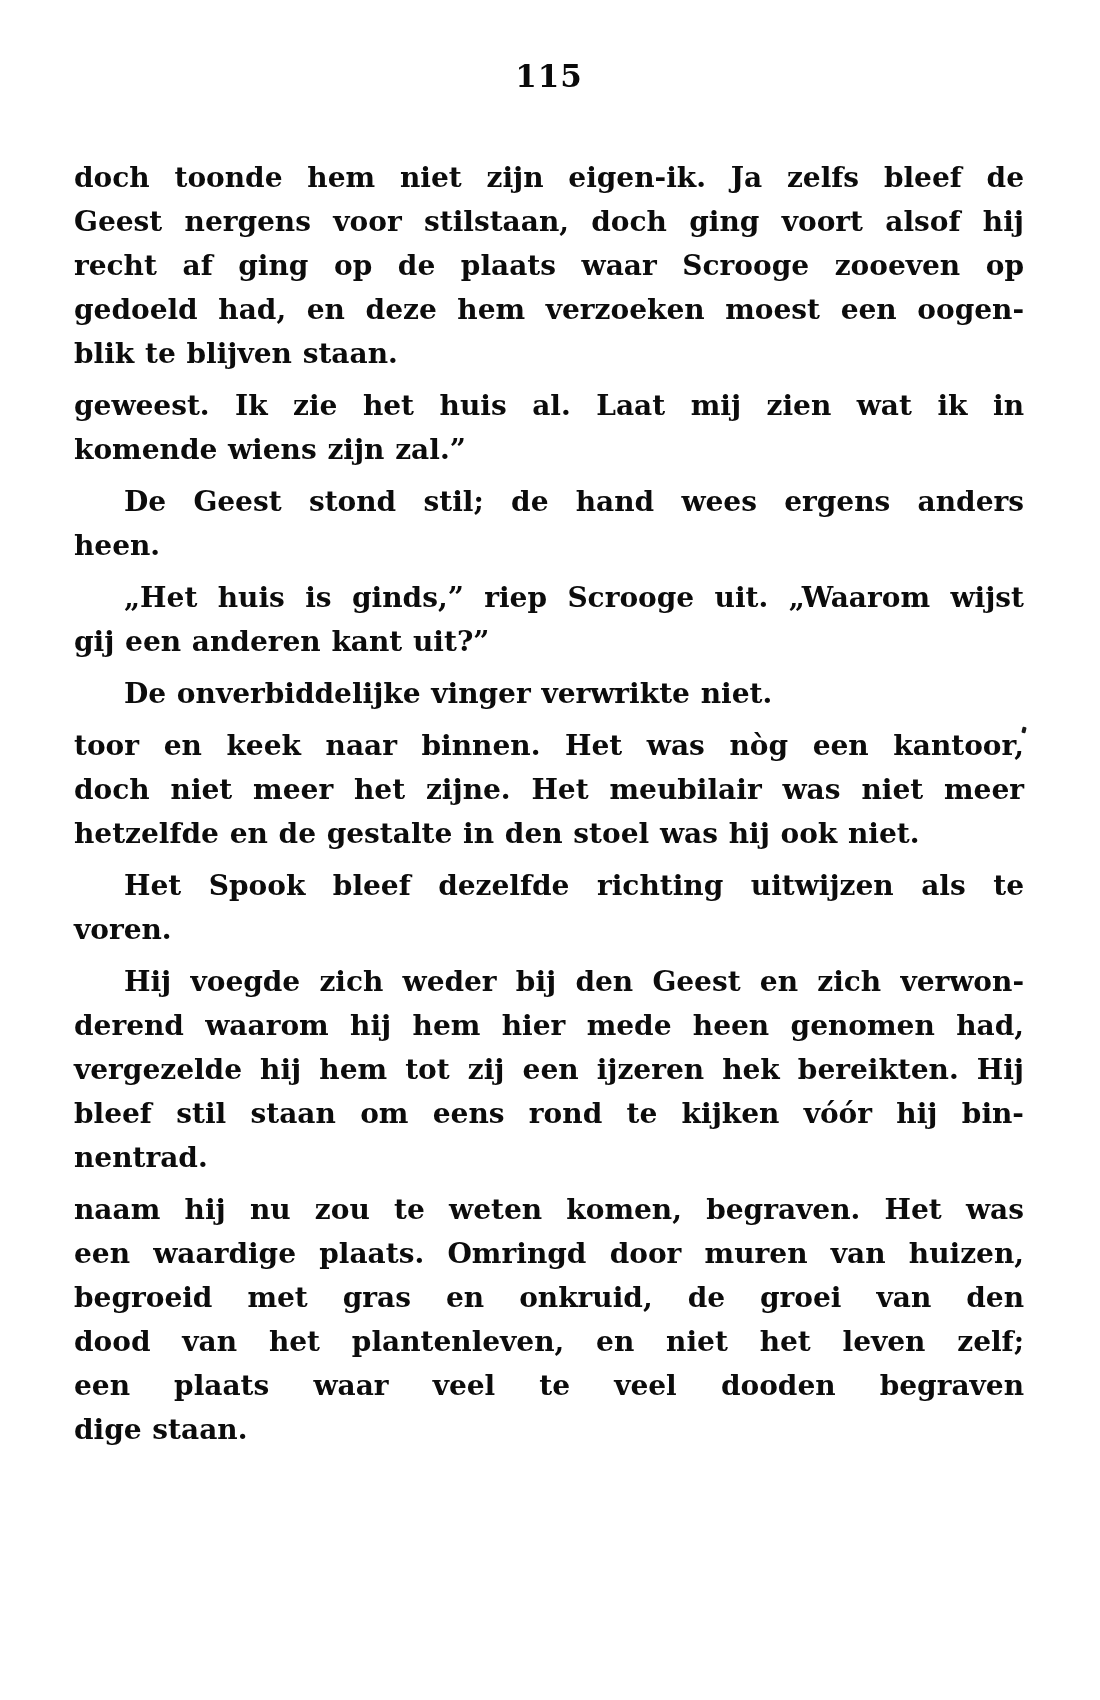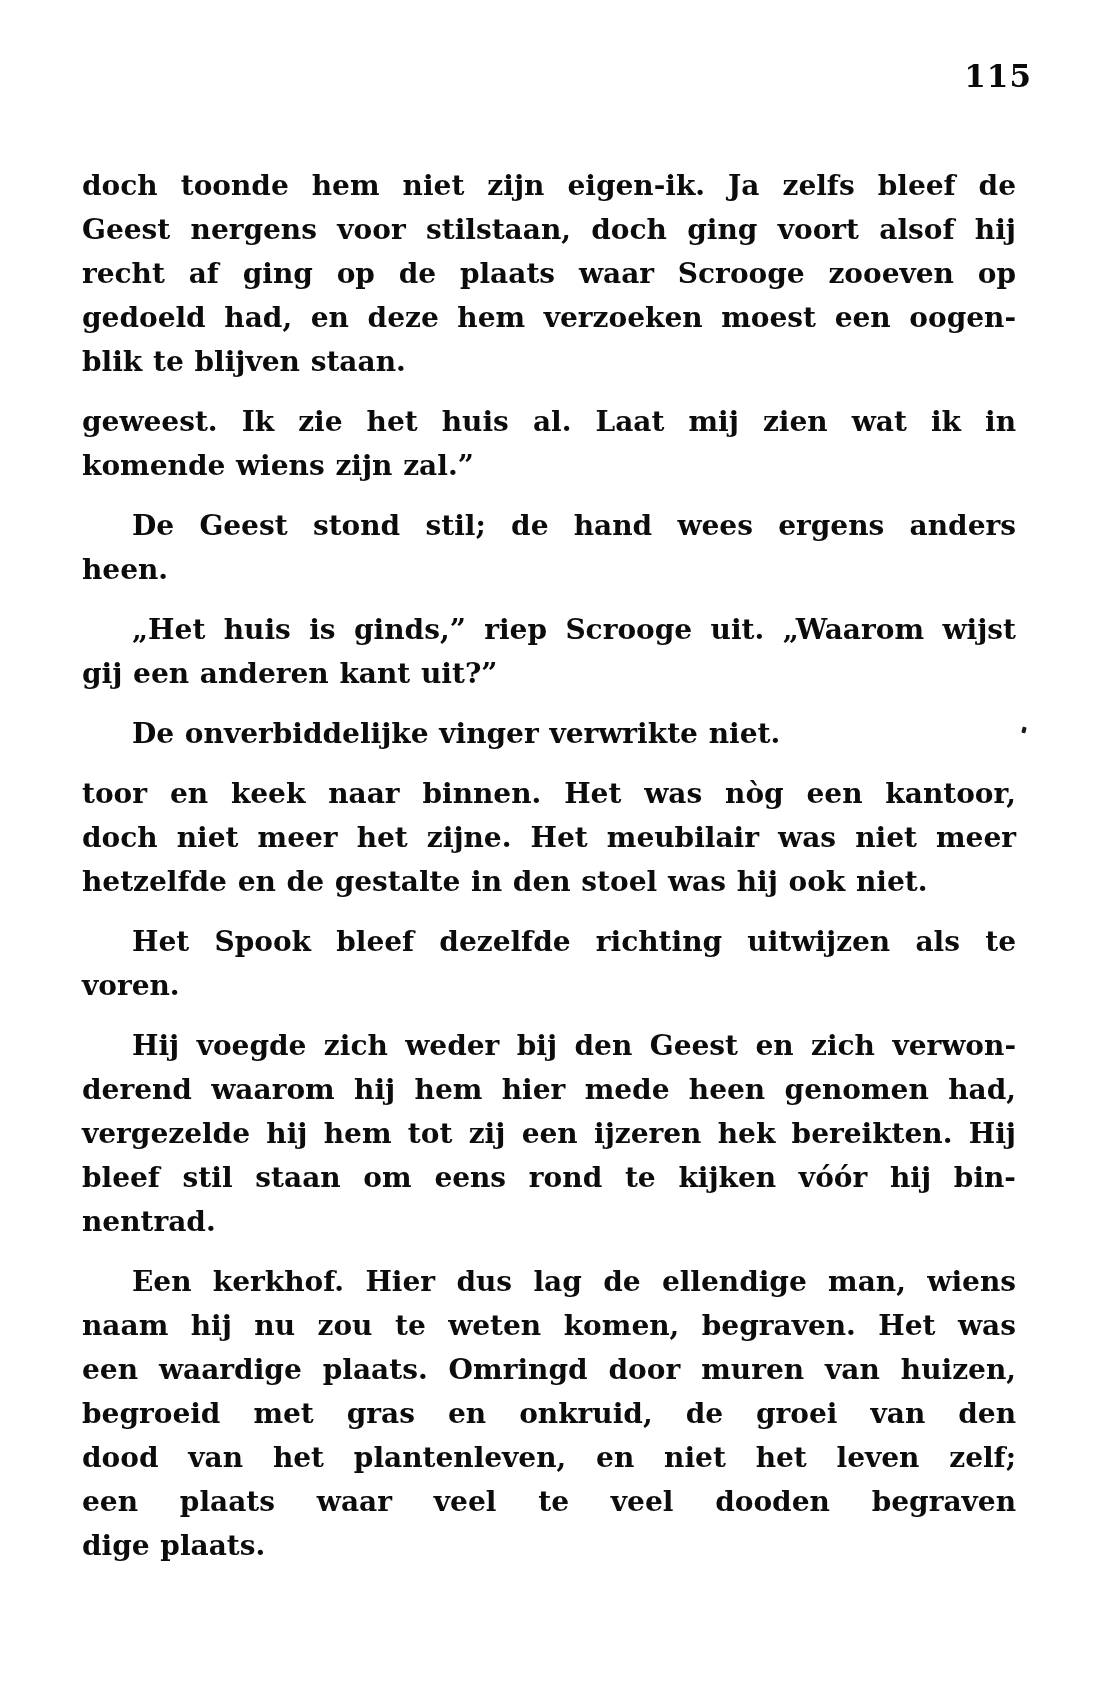--- a/index.html
+++ b/index.html
@@ -14,34 +14,34 @@
     background: #ffffff;
     overflow: hidden;
     font-family: "DejaVu Serif", "Liberation Serif", serif;
     color: #0a0a0a;
   }
   .pagenum {
     position: absolute;
     top: 58px;
     left: 66px;
     width: 966px;
-    text-align: right;
+    text-align: center;
     font-size: 31px;
     font-weight: 700;
     letter-spacing: 1px;
     color: #0a0a0a;
   }
   .text-block {
     position: absolute;
     top: 148px;
     left: 66px;
     width: 966px;
   }
   .para {
-    margin: 16px;
+    margin: 8px;
     padding: 0;
   }
   .line {
     height: 44px;
     line-height: 44px;
     font-size: 28px;
     font-weight: 700;
     text-align: justify;
     text-align-last: justify;
     word-spacing: 1px;
@@ -104,24 +104,23 @@
         <div class="line plast">voren.</div>
       </div>
       <div class="para">
         <div class="line indent">Hij voegde zich weder bij den Geest en zich verwon-</div>
         <div class="line">derend waarom hij hem hier mede heen genomen had,</div>
         <div class="line">vergezelde hij hem tot zij een ijzeren hek bereikten. Hij</div>
         <div class="line">bleef stil staan om eens rond te kijken vóór hij bin-</div>
         <div class="line plast">nentrad.</div>
       </div>
       <div class="para">
-        <div class="line indent">Een kerkhof. Hier dus lag de ellendige man, wiens</div>
         <div class="line">naam hij nu zou te weten komen, begraven. Het was</div>
         <div class="line">een waardige plaats. Omringd door muren van huizen,</div>
         <div class="line">begroeid met gras en onkruid, de groei van den</div>
         <div class="line">dood van het plantenleven, en niet het leven zelf;</div>
         <div class="line">een plaats waar veel te veel dooden begraven</div>
-        <div class="line plast">dige plaats.</div>
+        <div class="line plast">dige staan.</div>
       </div>
     </div>
 
   <div class="speck"></div>
 </div>
 
 </body></html>

